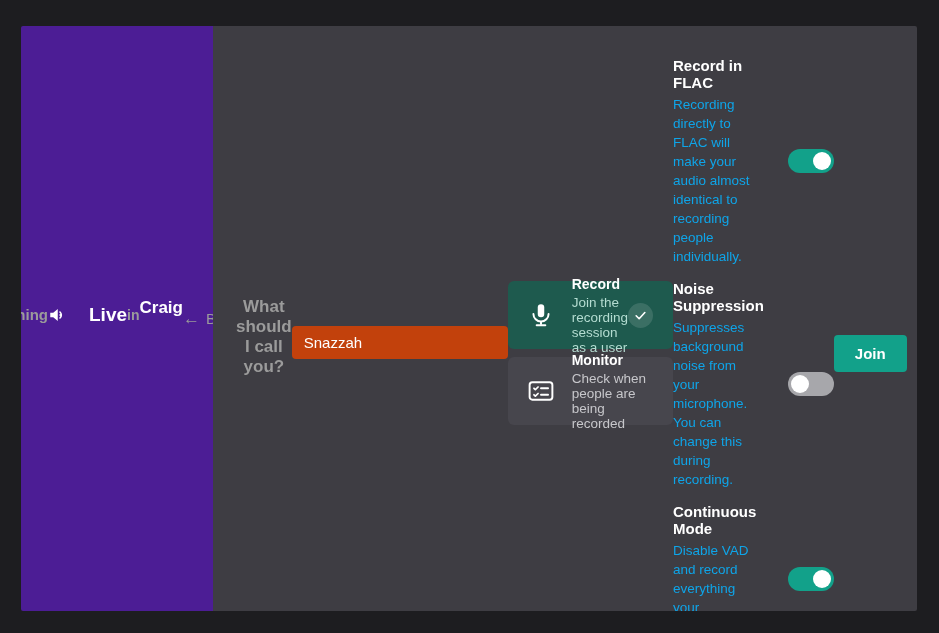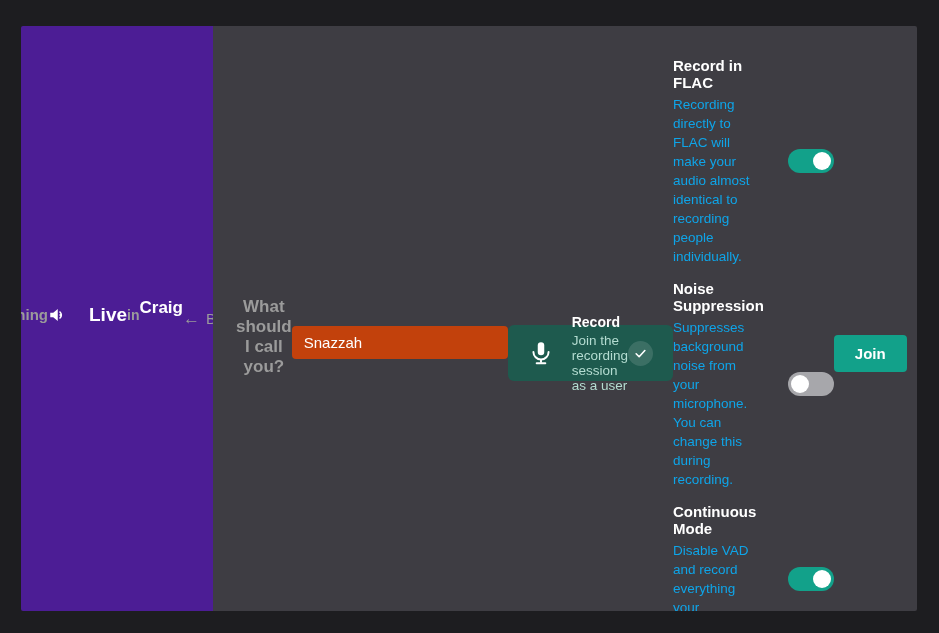--- a/index.html
+++ b/index.html
@@ -70,21 +70,21 @@
     border-radius: 4px;
     color: #ffffff;
     font-size: 15px;
     padding: 0 12px;
     font-family: "Liberation Sans", sans-serif;
     outline: none;
   }
   
   .modes { margin-top: 33px; display: flex; flex-direction: column; gap: 8px; }
   .mode-card {
-    height: 56px;
+    height: 68px;
     border-radius: 6px;
     background: #47464d;
     display: flex;
     align-items: center;
     padding: 0 20px;
     cursor: pointer;
   }
   .mode-card.selected { background: #1e5a4e; }
   .mode-icon { width: 26px; height: 26px; margin-right: 18px; flex-shrink: 0; }
   .mode-text { flex: 1; }
@@ -198,20 +198,34 @@
           <div class="mode-title">Record</div>
           <div class="mode-desc">Join the recording session as a user</div>
         </div>
         <div class="check-circle">
           <svg width="13" height="13" viewBox="0 0 24 24">
             <path d="M4 12.5l5.5 5.5L20 6.5" fill="none" stroke="#ffffff" stroke-width="3" stroke-linecap="round" stroke-linejoin="round"></path>
           </svg>
         </div>
       </div>
 
+      <div class="mode-card">
+        <svg class="mode-icon" viewBox="0 0 24 24">
+          <rect x="1.5" y="4" width="21" height="16" rx="2.5" fill="none" stroke="#ffffff" stroke-width="1.8"></rect>
+          <path d="M5.5 9.5l1.3 1.3L9.3 8.3" fill="none" stroke="#ffffff" stroke-width="1.6" stroke-linecap="round" stroke-linejoin="round"></path>
+          <line x1="12" y1="9.5" x2="18.5" y2="9.5" stroke="#ffffff" stroke-width="1.8" stroke-linecap="round"></line>
+          <path d="M5.5 15.5l1.3 1.3 2.5-2.5" fill="none" stroke="#ffffff" stroke-width="1.6" stroke-linecap="round" stroke-linejoin="round"></path>
+          <line x1="12" y1="15.5" x2="18.5" y2="15.5" stroke="#ffffff" stroke-width="1.8" stroke-linecap="round"></line>
+        </svg>
+        <div class="mode-text">
+          <div class="mode-title">Monitor</div>
+          <div class="mode-desc">Check when people are being recorded</div>
+        </div>
+
+      </div>
     </div>
 
     <div class="settings">
       <div class="setting-row">
         <div class="setting-text">
           <div class="setting-title">Record in FLAC</div>
           <div class="setting-desc">Recording directly to FLAC will make your audio almost identical to recording people individually.</div>
         </div>
         <button class="toggle on">
             <span class="knob"></span>

